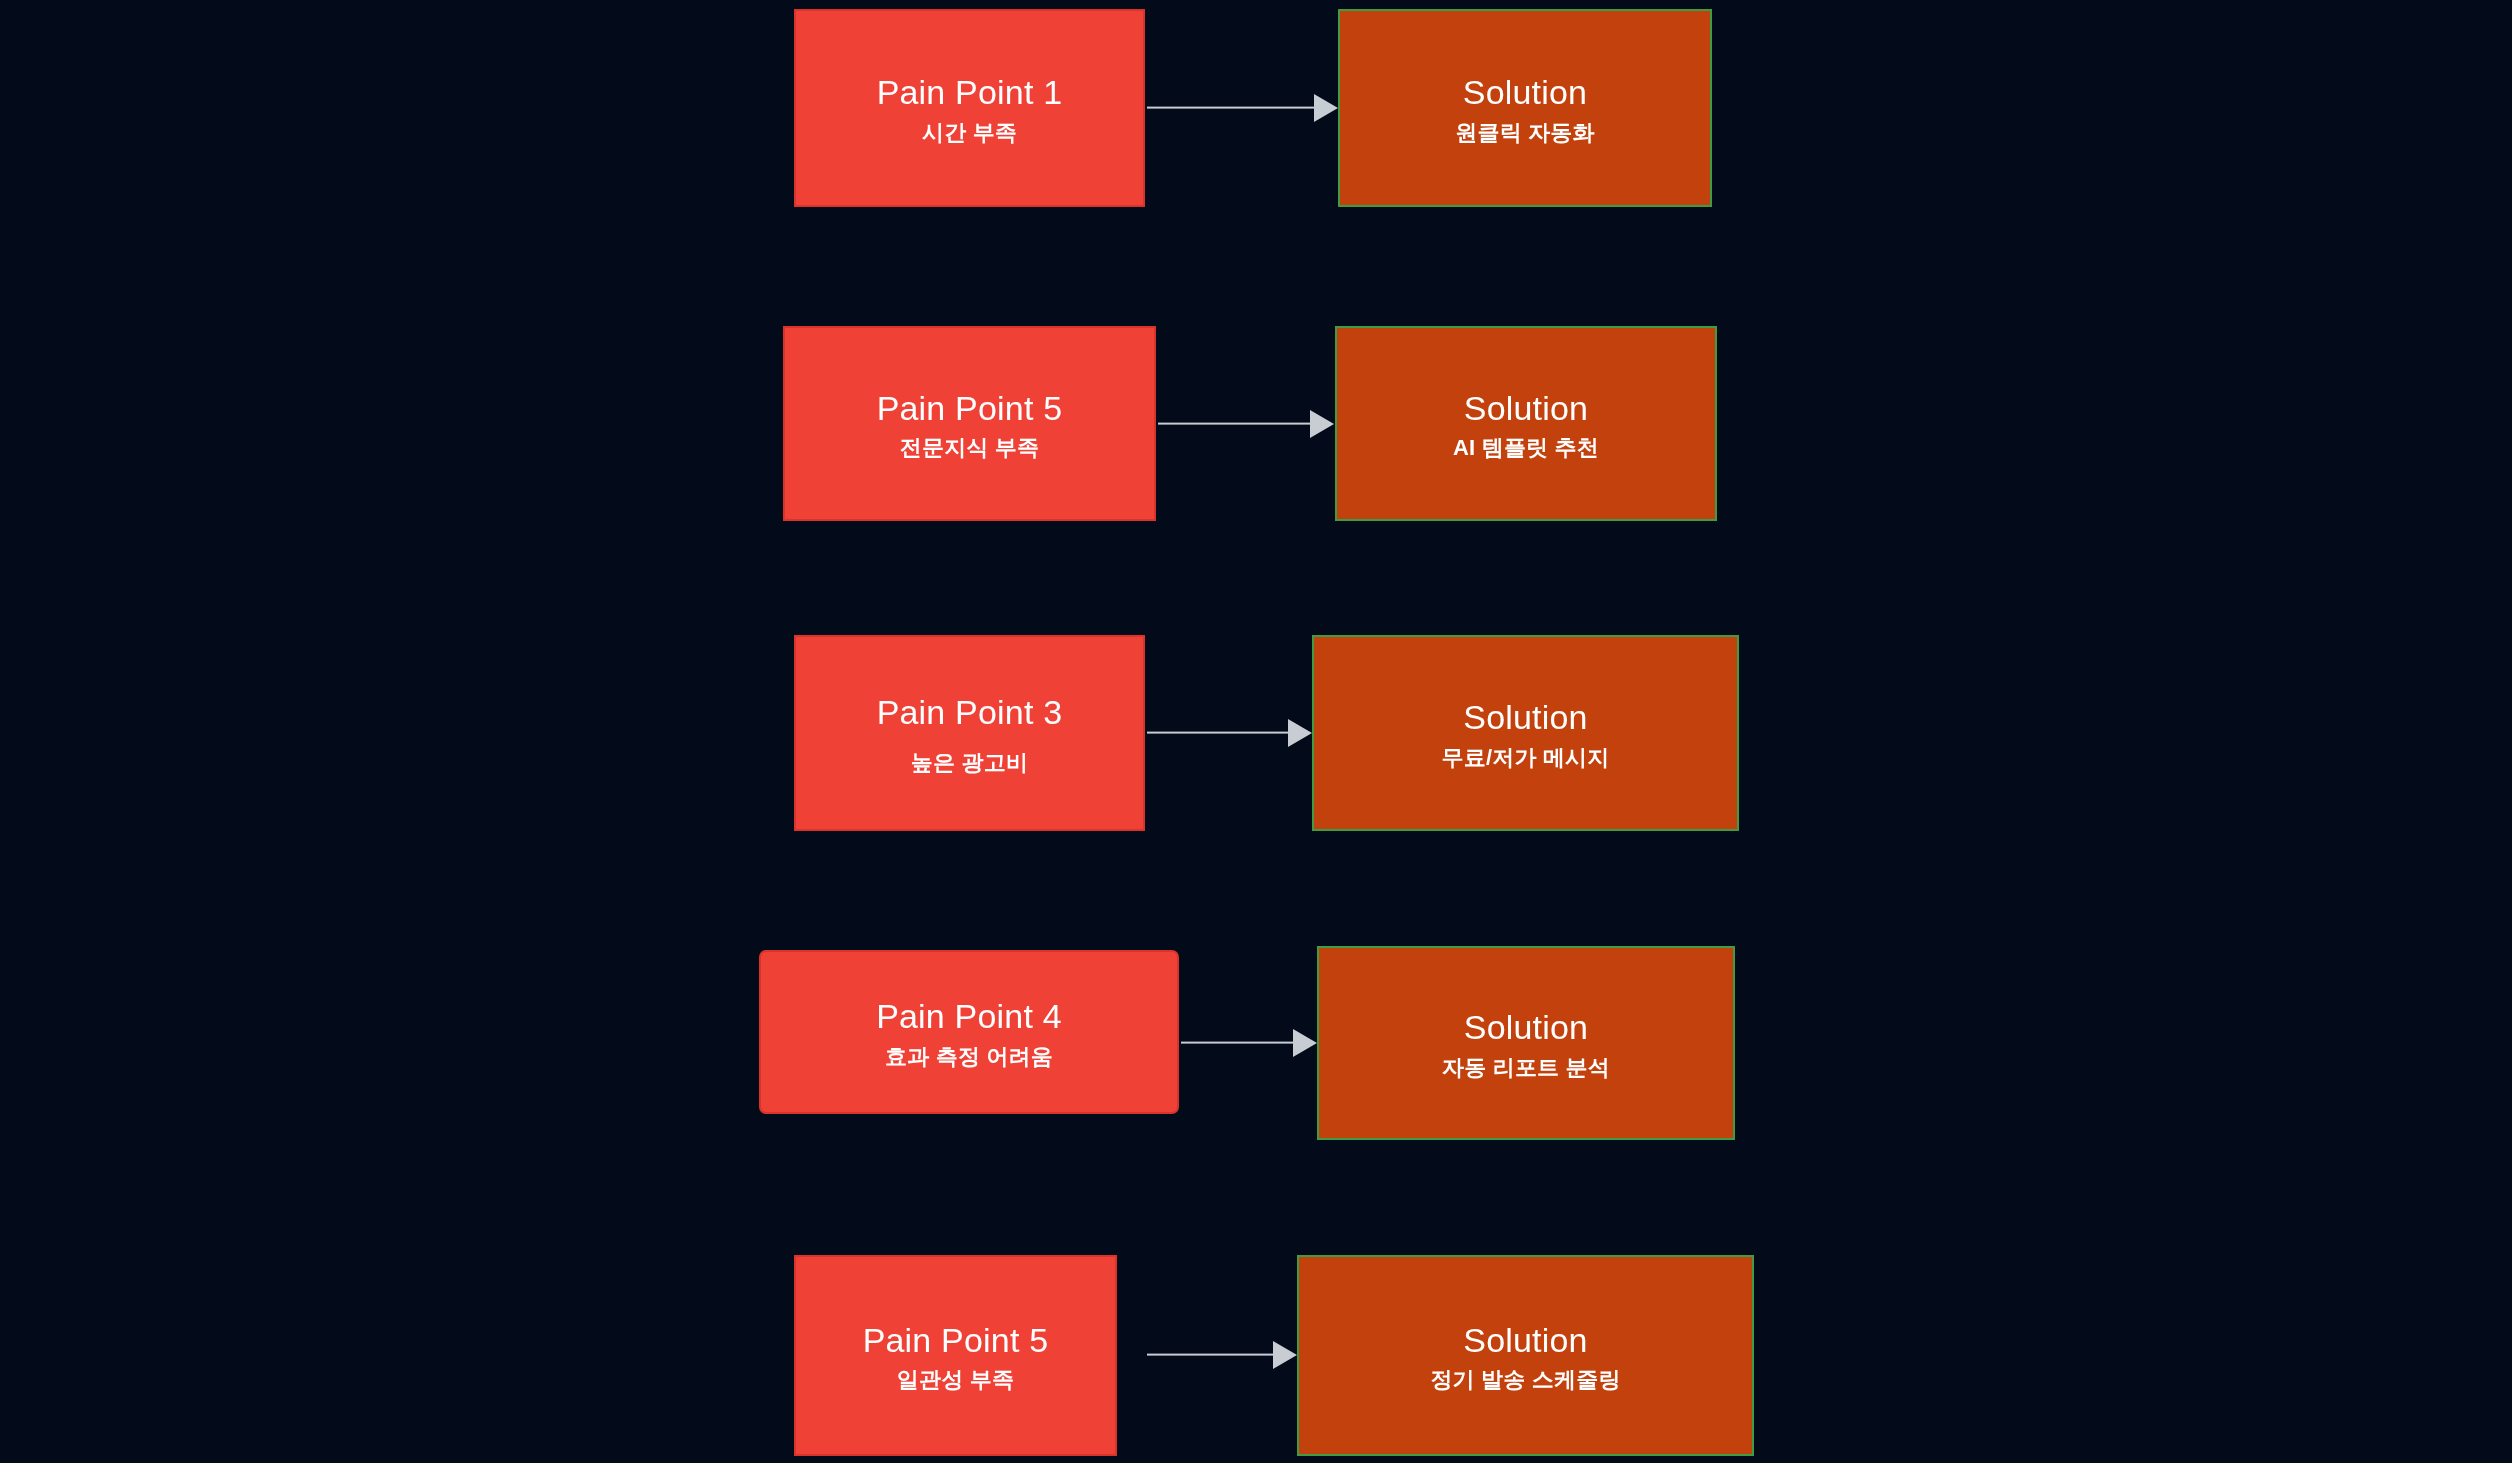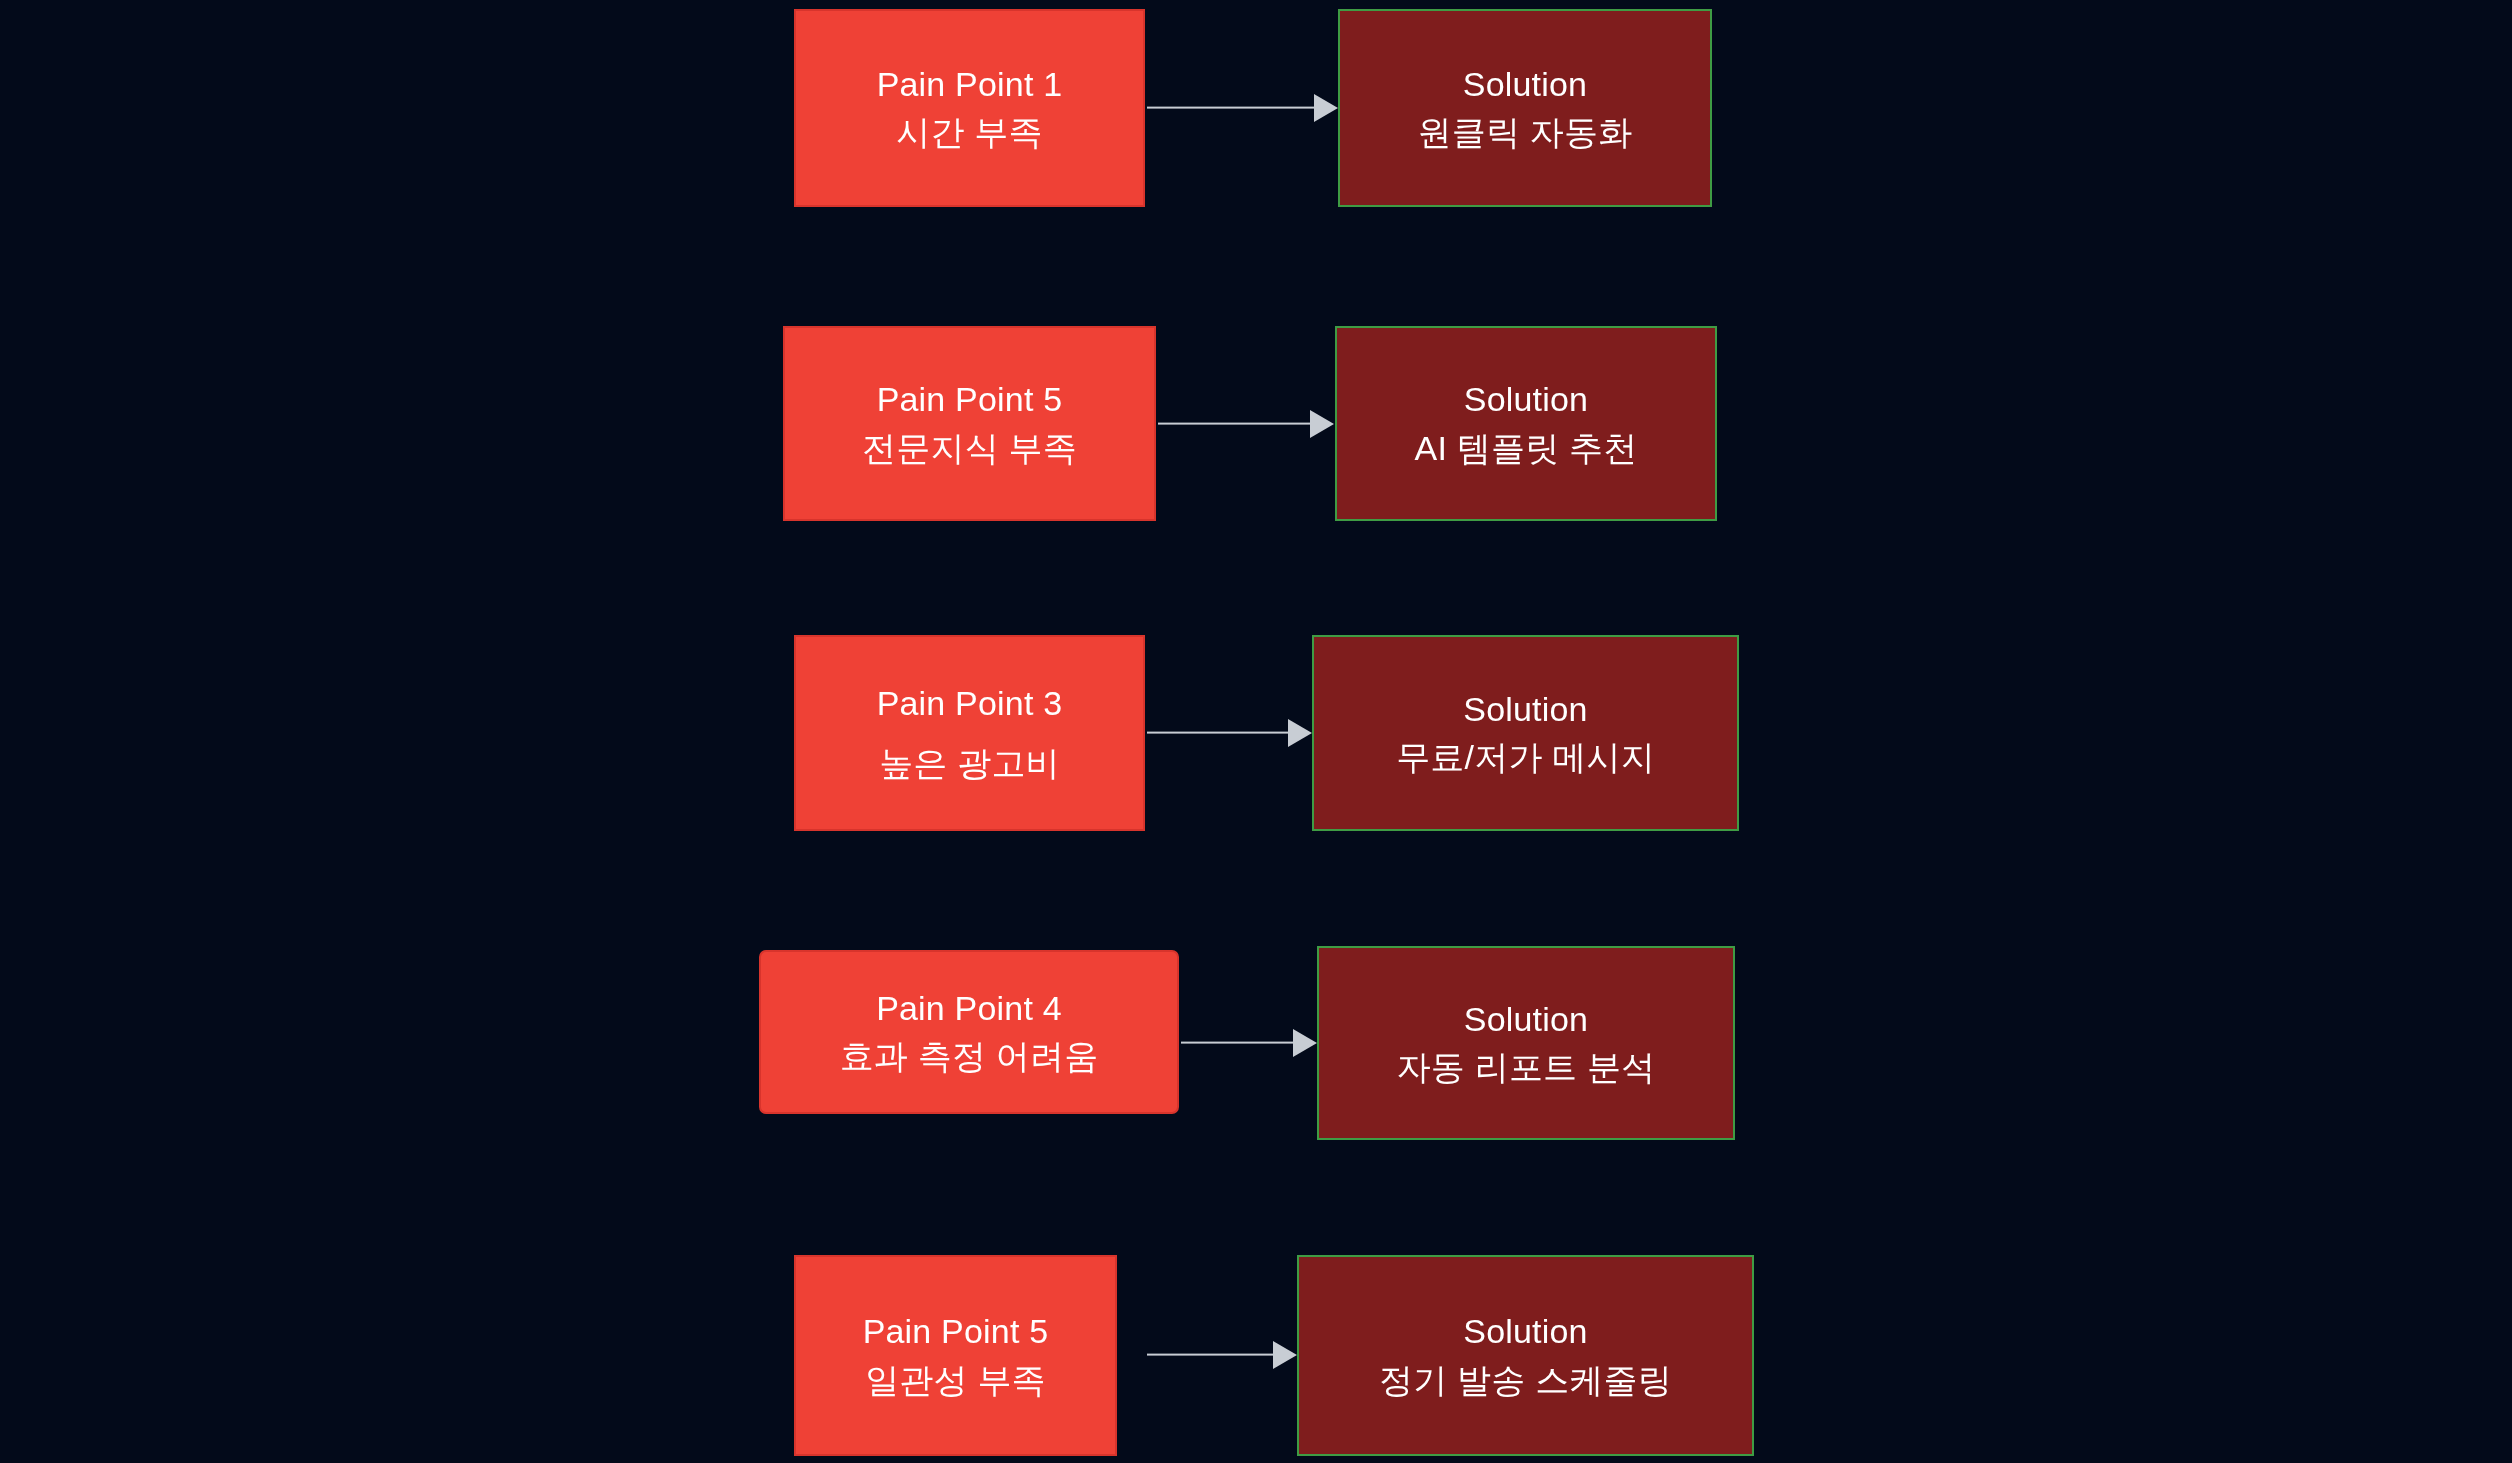--- a/index.html
+++ b/index.html
@@ -39,32 +39,32 @@
     letter-spacing: 0.2px;
   }
 
   .node-box .node-title {
     font-size: 34px;
     font-weight: 400;
     white-space: nowrap;
   }
 
   .node-box .node-subtitle {
-    font-size: 34px;
-    font-weight: 400;
+    font-size: 22px;
+    font-weight: 700;
     white-space: nowrap;
   }
 
   .pain-node {
     background: #ef4136;
     border: 2.8px solid #d8342c;
   }
 
   .solution-node {
-    background: #7f1d1d;
+    background: #c2410c;
     border: 2.8px solid #3f9c44;
   }
 
   .connector {
     position: absolute;
     pointer-events: none;
   }
 
   .connector-line {
     position: absolute;

